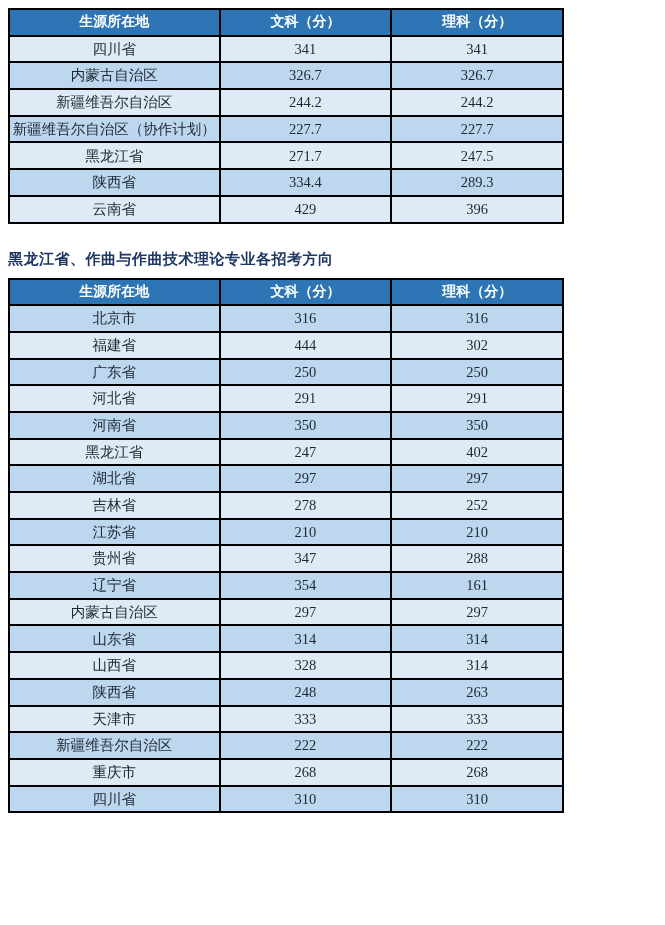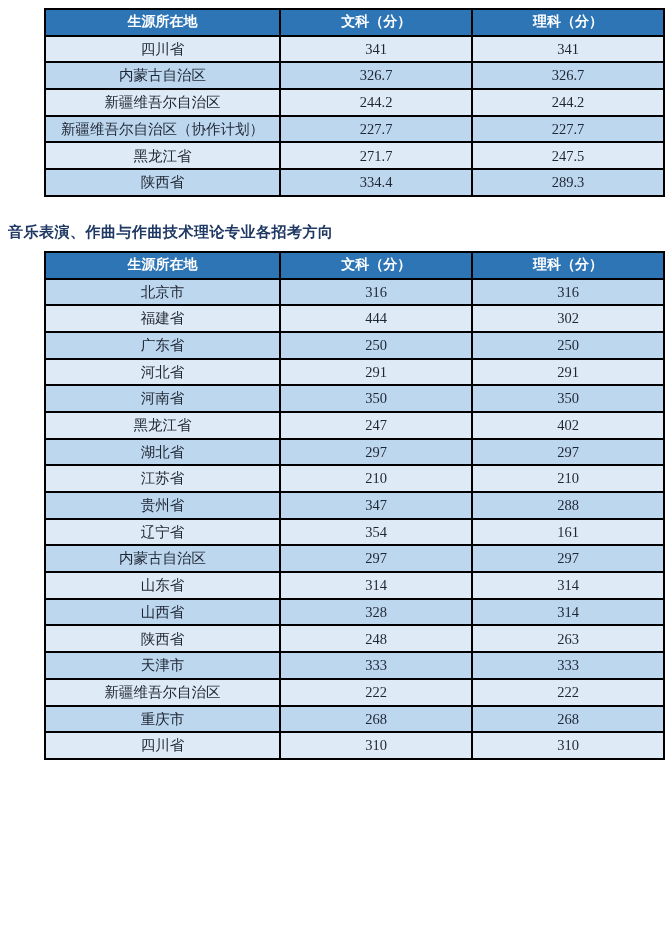--- a/index.html
+++ b/index.html
@@ -13,23 +13,22 @@
     font-family: "Liberation Serif", serif;
     color: #1f2633;
     overflow: hidden;
   }
   .page {
     padding: 8px 8px 0 8px;
     box-sizing: border-box;
   }
   table.score-table {
     border-collapse: collapse;
-    width: 621px;
+    width: 556px;
     table-layout: fixed;
-    margin-left: 36px;
   }
   table.score-table th,
   table.score-table td {
     border: 2px solid #000000;
     height: 24.7px;
     text-align: center;
     vertical-align: middle;
     font-size: 14.5px;
     line-height: 1;
     padding: 0;
@@ -104,24 +103,29 @@
         <tr>
           <td>黑龙江省</td>
           <td>271.7</td>
           <td>247.5</td>
         </tr>
         <tr>
           <td>陕西省</td>
           <td>334.4</td>
           <td>289.3</td>
         </tr>
+        <tr>
+          <td>云南省</td>
+          <td>429</td>
+          <td>396</td>
+        </tr>
       </tbody>
   </table>
 
-  <div class="section-heading">音乐表演、作曲与作曲技术理论专业各招考方向</div>
+  <div class="section-heading">黑龙江省、作曲与作曲技术理论专业各招考方向</div>
 
   <table class="score-table t2">
     <colgroup>
       <col class="c-province">
         <col class="c-arts">
         <col class="c-science">
     </colgroup>
     <thead>
       <tr>
         <th>生源所在地</th>
@@ -159,20 +163,25 @@
           <td>黑龙江省</td>
           <td>247</td>
           <td>402</td>
         </tr>
         <tr>
           <td>湖北省</td>
           <td>297</td>
           <td>297</td>
         </tr>
         <tr>
+          <td>吉林省</td>
+          <td>278</td>
+          <td>252</td>
+        </tr>
+        <tr>
           <td>江苏省</td>
           <td>210</td>
           <td>210</td>
         </tr>
         <tr>
           <td>贵州省</td>
           <td>347</td>
           <td>288</td>
         </tr>
         <tr>

